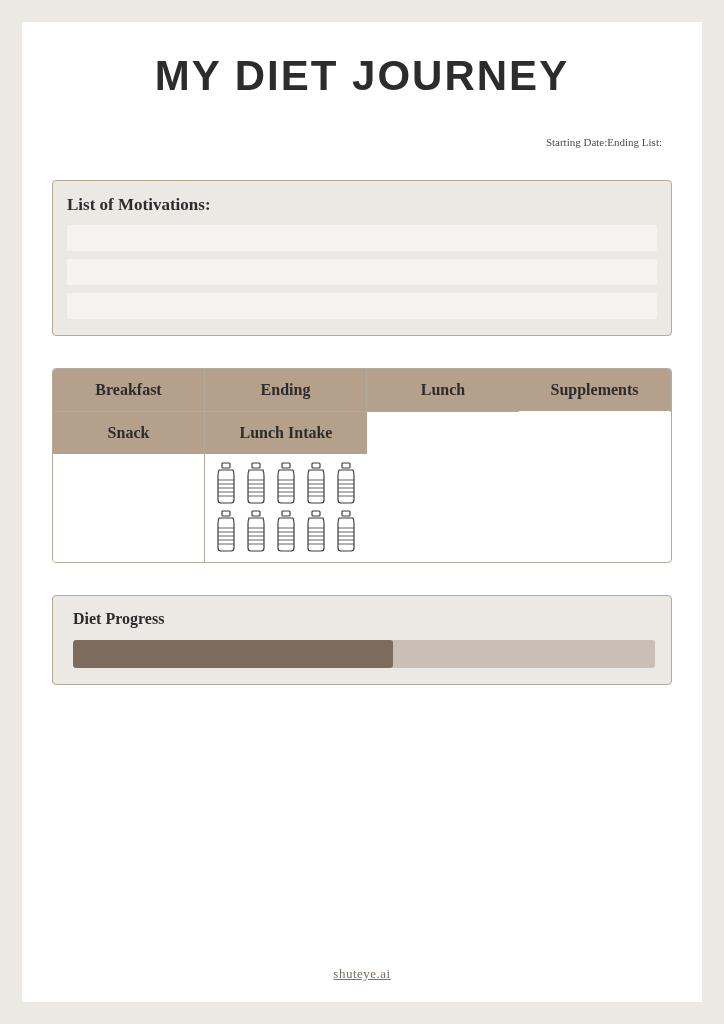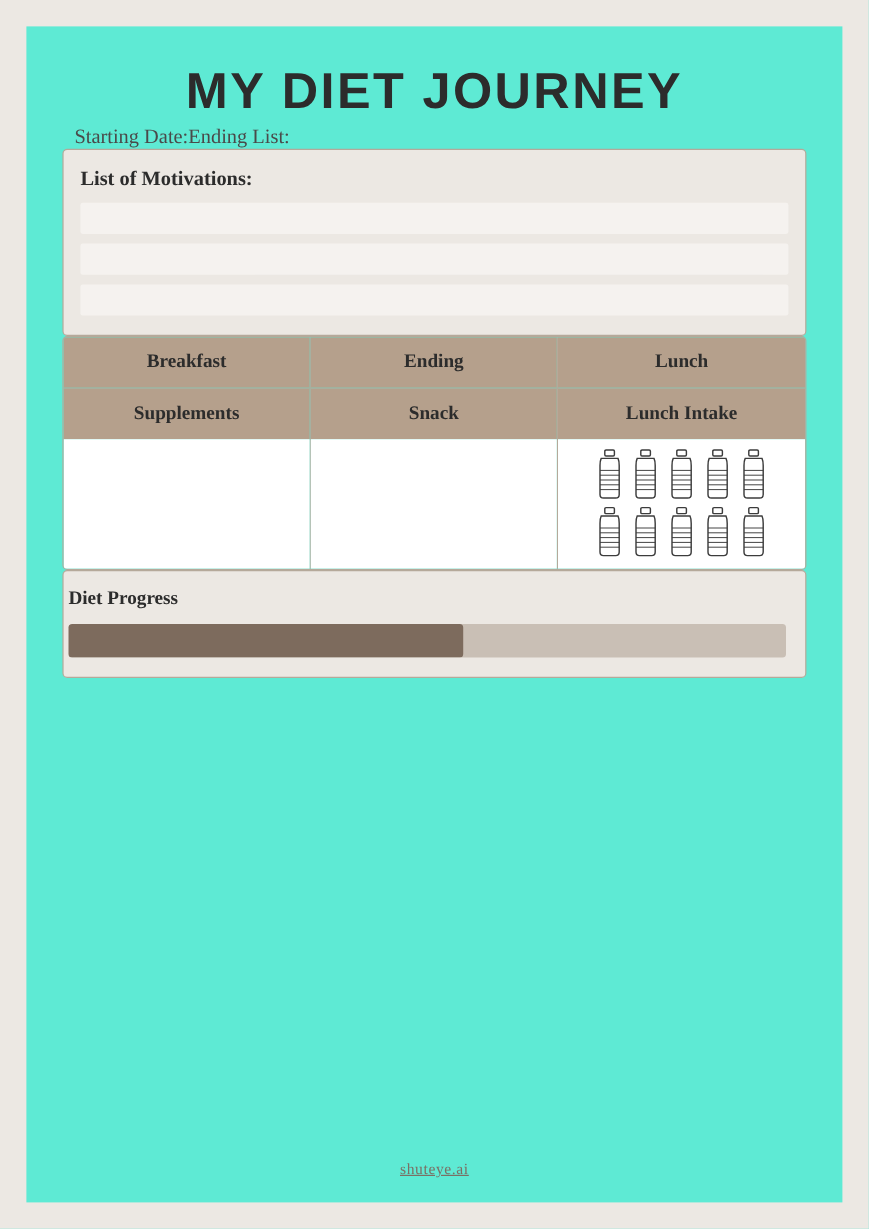--- a/index.html
+++ b/index.html
@@ -15,44 +15,44 @@
       font-family: 'Georgia', serif;
       display: flex;
       justify-content: center;
       align-items: center;
       overflow: hidden;
     }
 
     .page {
       width: 680px;
       height: 980px;
-      background-color: #5eead4;
+      background-color: #ffffff;
       display: flex;
       flex-direction: column;
       align-items: center;
       padding: 30px 30px 20px 30px;
-      gap: 0;
+      gap: 32px;
     }
 
     .title {
       font-size: 42px;
       font-weight: 800;
       color: #2c2c2c;
       letter-spacing: 2px;
       text-align: center;
       font-family: 'Arial Black', sans-serif;
       margin-bottom: 4px;
     }
 
     .dates-row {
       width: 100%;
       display: flex;
-      justify-content: flex-start;
+      justify-content: flex-end;
       padding: 0 10px;
-      font-size: 17px;
+      font-size: 11px;
       color: #4a4a4a;
     }
 
     .motivations-box {
       width: 100%;
       border: 1.5px solid #b5a99a;
       border-radius: 4px;
       padding: 14px 14px 16px 14px;
       background-color: #ece8e3;
     }
@@ -72,21 +72,21 @@
       margin-bottom: 8px;
     }
 
     .motivation-line:last-child {
       margin-bottom: 0;
     }
 
     .meal-grid {
       width: 100%;
       display: grid;
-      grid-template-columns: 1fr 1fr 1fr;
+      grid-template-columns: 1fr 1fr 1fr 1fr;
       gap: 0;
       border: 1.5px solid #b5a99a;
       border-radius: 4px;
       overflow: hidden;
     }
 
     .meal-cell {
       display: flex;
       flex-direction: column;
       border-right: 1.5px solid #b5a99a;
@@ -139,21 +139,21 @@
 
     .bottle-icon {
       width: 26px;
       height: 44px;
     }
 
     .progress-box {
       width: 100%;
       border: 1.5px solid #b5a99a;
       border-radius: 4px;
-      padding: 14px 16px 16px 4px;
+      padding: 14px 16px 16px 20px;
       background-color: #ece8e3;
     }
 
     .progress-label {
       font-size: 16px;
       font-weight: 700;
       color: #2c2c2c;
       margin-bottom: 12px;
     }
 

